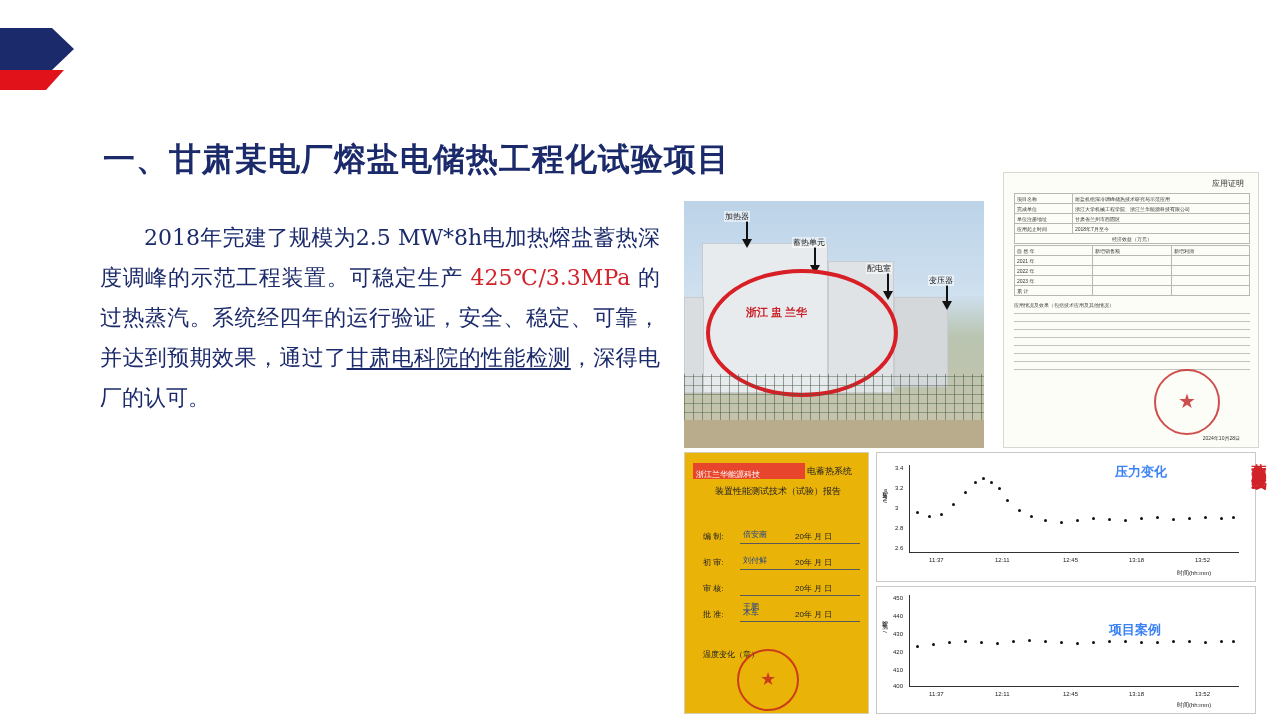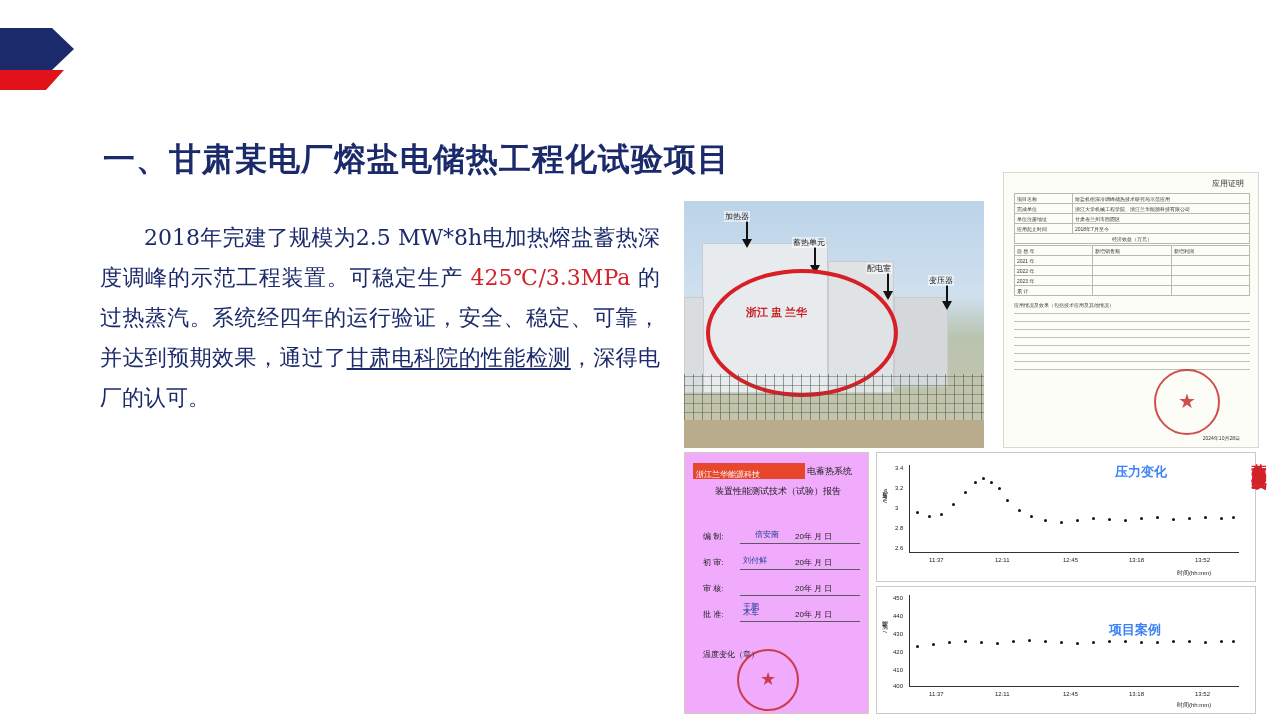--- a/index.html
+++ b/index.html
@@ -121,21 +121,21 @@
     transform: translate(-50%,-55%); color: #c2201f; font-size: 20px;
   }
   .cert-date {
     position: absolute; right: 18px; bottom: 6px; font-size: 5px; color: #333;
   }
 
   
   .report {
     position: absolute; left: 684px; top: 452px;
     width: 185px; height: 262px;
-    background: #f0abfc; border: 1px solid #d6cdb6;
+    background: #eab308; border: 1px solid #d6cdb6;
     overflow: hidden;
   }
   .rep-band {
     position: absolute; left: 8px; top: 10px; width: 112px; height: 16px;
     background: #e8462c;
   }
   .rep-band span { font-size: 8px; color: #fff; line-height: 16px; padding-left: 3px; }
   .rep-title { position: absolute; font-size: 9px; color: #222; white-space: nowrap; }
   .rep-line { position: absolute; height: 1px; background: #5a5a5a; }
   .rep-fld { position: absolute; font-size: 8px; color: #222; }
@@ -286,21 +286,21 @@
   </div>
 
   <div class="report">
     <div class="rep-band">
       <span>浙江兰华能源科技</span>
     </div>
     <div class="rep-title" style="left:122px; top:12px;">电蓄热系统</div>
     <div class="rep-title" style="left:30px; top:32px;">装置性能测试技术（试验）报告</div>
 
     <div class="rep-fld" style="left:18px; top:78px;">编  制:</div>
-    <div class="rep-hand" style="left:70px; top:76px;">倍安南</div>
+    <div class="rep-hand" style="left:58px; top:76px;">倍安南</div>
     <div class="rep-fld" style="left:110px; top:78px;">20年 月 日</div>
     <div class="rep-line" style="left:55px; top:90px; width:120px;"></div>
 
     <div class="rep-fld" style="left:18px; top:104px;">初  审:</div>
     <div class="rep-hand" style="left:58px; top:102px;">刘付鲜</div>
     <div class="rep-fld" style="left:110px; top:104px;">20年 月 日</div>
     <div class="rep-line" style="left:55px; top:116px; width:120px;"></div>
 
     <div class="rep-fld" style="left:18px; top:130px;">审  核:</div>
     <div class="rep-hand" style="left:58px; top:128px;margin-top:20px;">王鹏</div>

